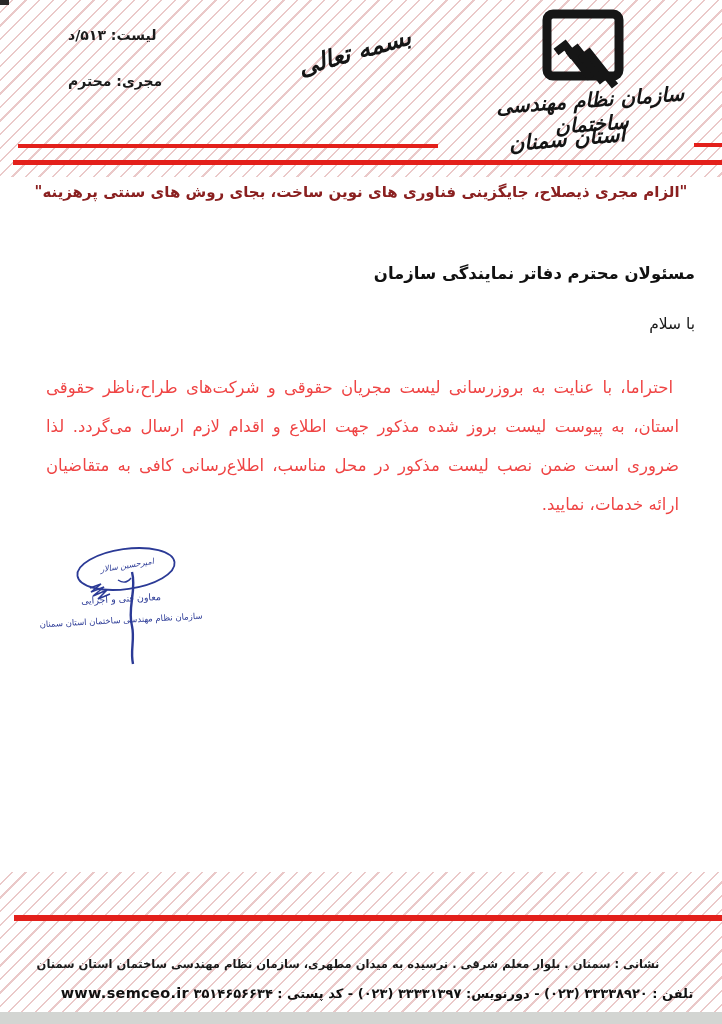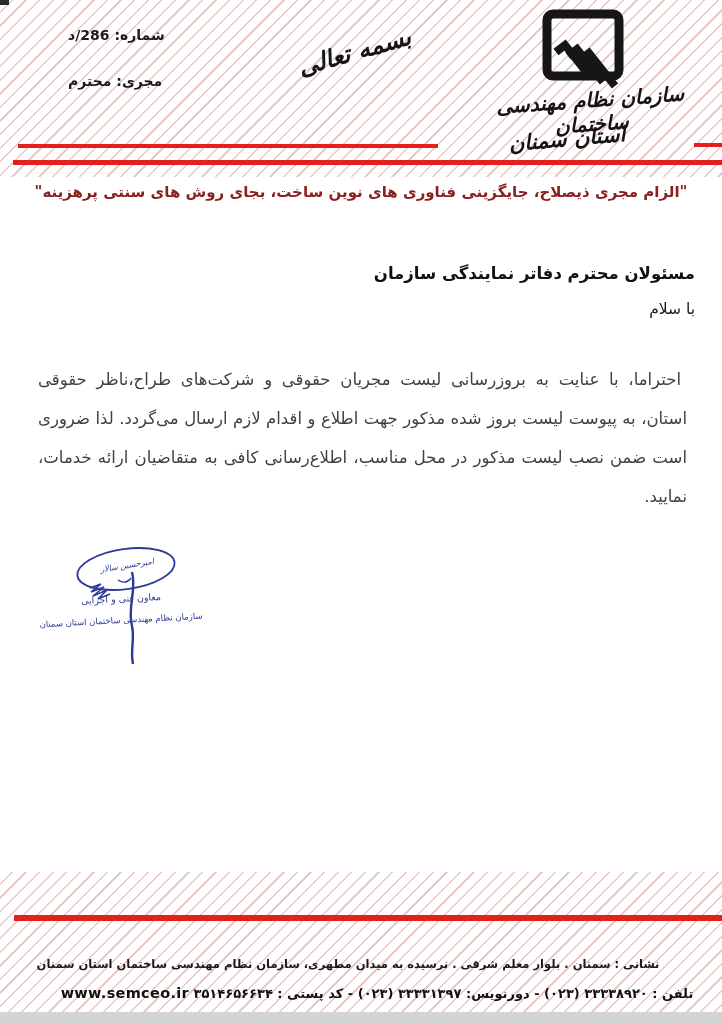--- a/index.html
+++ b/index.html
@@ -44,25 +44,25 @@
     position:absolute; left:478px; top:127px; width:178px; text-align:center;
     font-size:21px; font-weight:700; font-style:italic; transform:rotate(-5deg); color:#141414;
   }
 
   .slogan {
     position:absolute; left:0; top:183px; width:722px; text-align:center;
     font-size:15px; font-weight:700; color:#8a2020;
   }
 
   .recipient { position:absolute; right:27px; top:264px; font-size:16.5px; font-weight:700; color:#111; }
-  .salutation { position:absolute; right:27px; top:300px; font-size:15.5px; color:#191919; }
+  .salutation { position:absolute; right:27px; top:315px; font-size:15.5px; color:#191919; }
   .body-text {
-    position:absolute; right:27px; left:30px; top:352px; margin:8px;
+    position:absolute; right:27px; left:30px; top:352px; margin:16px;
     font-size:16.5px; line-height:39px; text-align:justify; text-align-last:right;
-    text-indent:6px; color:#404040;
+    text-indent:6px; color:#ef4444;
   }
 
   .signature { position:absolute; left:30px; top:538px; width:210px; height:145px; }
   .signature svg { position:absolute; left:0; top:0; }
   .sig-name {
     position:absolute; left:52px; top:23px; width:90px; text-align:center;
     font-size:8px; font-style:italic; color:#2b3a96; transform:rotate(-9deg);
   }
   .sig-title {
     position:absolute; left:30px; top:55px; width:122px; text-align:center;
@@ -88,21 +88,21 @@
 <body>
 
 <div class="page">
 
   <div class="hatch hatch-top"></div>
   <div class="hatch hatch-bottom"></div>
   <div class="scan-edge"></div>
   <div class="corner-mark"></div>
 
   <div class="meta">
-    <div class="meta-line"><span>شماره:</span> <span>286/د</span></div>
+    <div class="meta-line"><span>لیست:</span> <span>۵۱۳/د</span></div>
     <div class="meta-line"><span>مجری:</span> <span>محترم</span></div>
   </div>
 
   <div class="bismillah">بسمه تعالی</div>
 
   <div class="logo">
     <svg width="86" height="96" viewBox="0 0 86 96">
       <rect x="7" y="6" width="72" height="62" rx="6" fill="none" stroke="#161616" stroke-width="9"></rect>
       <g fill="none" stroke="#161616" stroke-width="8" stroke-linecap="butt" stroke-linejoin="miter">
         <path d="M16 44 l9 -7 l26 33"></path>

